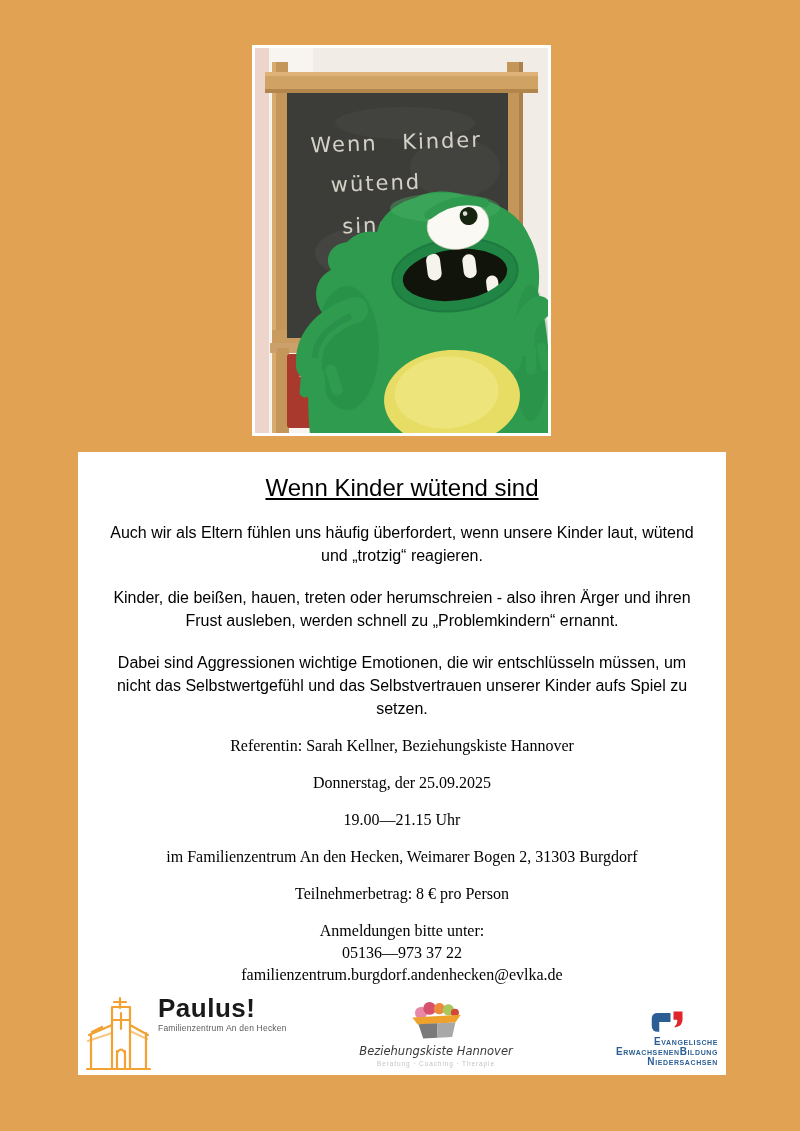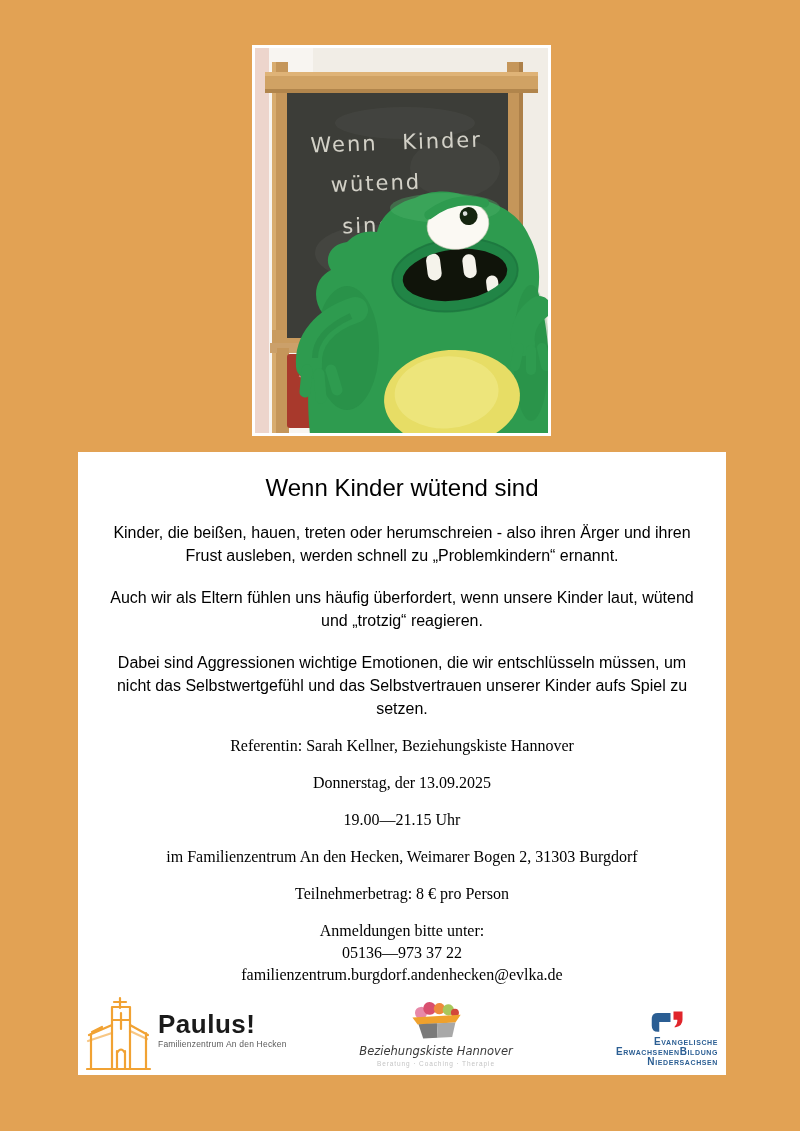--- a/index.html
+++ b/index.html
@@ -25,32 +25,32 @@
   }
   
   .flyer-box {
     position:absolute; left:78px; top:452px;
     width:648px; height:623px;
     background:#ffffff;
     text-align:center; color:#000;
   }
   .flyer-title {
     margin:22px 0 0 0;
-    font-size:24px; font-weight:400; line-height:28px;
+    font-size:24px; font-weight:400; line-height:28px;text-decoration:underline;
   }
   .para { margin:19px 0 0 0; font-size:16px; line-height:23px; }
   .para .line, .info .line { white-space:nowrap; }
   .info { margin:15px 0 0 0; font-size:16px; line-height:22px;font-family:Liberation Serif, serif; }
   .register { margin-top:15px; }
   .register .line { white-space:nowrap; }
   
   .logos { position:absolute; left:0; right:0; bottom:0; height:84px; }
   .logo { position:absolute; bottom:0; }
   
-  .logo-paulus { left:8px; bottom:2px; display:flex; align-items:center; }
+  .logo-paulus { left:8px; bottom:2px; display:flex; align-items:flex-start; }
   .logo-paulus svg { display:block; }
   .paulus-text { margin-left:6px; padding-bottom:8px; text-align:left; }
   .paulus-name { font-size:26px; font-weight:700; color:#1A1A1A; line-height:26px; letter-spacing:.5px; }
   .paulus-sub  { font-size:8.5px; color:#5A5A5A; margin-top:2px; letter-spacing:.2px; }
   
   .logo-bk { left:273px; bottom:8px; width:170px; text-align:center; }
   .logo-bk svg { display:block; margin:0 auto 2px auto; }
   .bk-name { font-size:11.5px; color:#3A3A3A; font-style:italic; font-family:"DejaVu Sans", sans-serif; }
   .bk-sub  { font-size:6.5px; color:#C4C4C4; letter-spacing:.9px; margin-top:2px; }
   
@@ -157,40 +157,40 @@
         <path d="M176,162 Q205,147 233,160" stroke="#2E9B4F" stroke-width="9" fill="none" stroke-linecap="round"></path>
       </g>
     </g>
   </svg>
 </div>
 
 <div class="flyer-box">
   <h1 class="flyer-title">Wenn Kinder wütend sind</h1>
 
   <div class="para">
+    <div class="line">Auch wir als Eltern fühlen uns häufig überfordert, wenn unsere Kinder laut, wütend</div>
+    <div class="line">und „trotzig“ reagieren.</div>
+  </div>
+
+  <div class="para">
     <div class="line">Kinder, die beißen, hauen, treten oder herumschreien - also ihren Ärger und ihren</div>
     <div class="line">Frust ausleben, werden schnell zu „Problemkindern“ ernannt.</div>
-  </div>
-
-  <div class="para">
-    <div class="line">Auch wir als Eltern fühlen uns häufig überfordert, wenn unsere Kinder laut, wütend</div>
-    <div class="line">und „trotzig“ reagieren.</div>
   </div>
 
   <div class="para">
     <div class="line">Dabei sind Aggressionen wichtige Emotionen, die wir entschlüsseln müssen, um</div>
     <div class="line">nicht das Selbstwertgefühl und das Selbstvertrauen unserer Kinder aufs Spiel zu</div>
     <div class="line">setzen.</div>
   </div>
 
   <div class="info">
     <div class="line">Referentin: Sarah Kellner, Beziehungskiste Hannover</div>
   </div>
   <div class="info">
-    <div class="line">Donnerstag, der 13.09.2025</div>
+    <div class="line">Donnerstag, der 25.09.2025</div>
   </div>
   <div class="info">
     <div class="line">19.00—21.15 Uhr</div>
   </div>
   <div class="info">
     <div class="line">im Familienzentrum An den Hecken, Weimarer Bogen 2, 31303 Burgdorf</div>
   </div>
   <div class="info">
     <div class="line">Teilnehmerbetrag: 8 € pro Person</div>
   </div>

